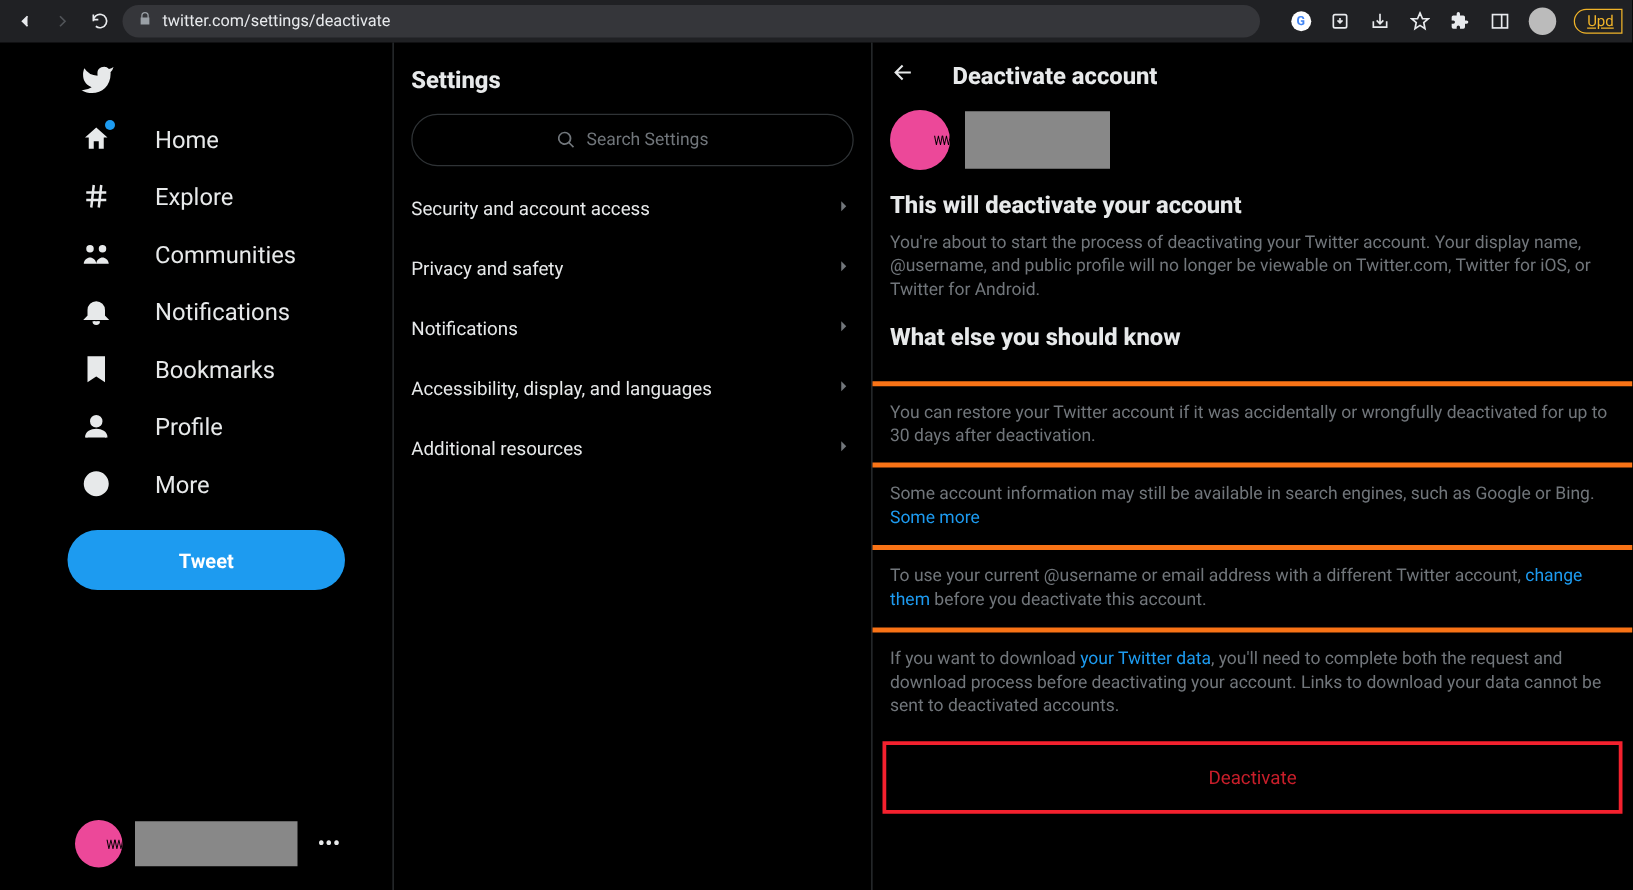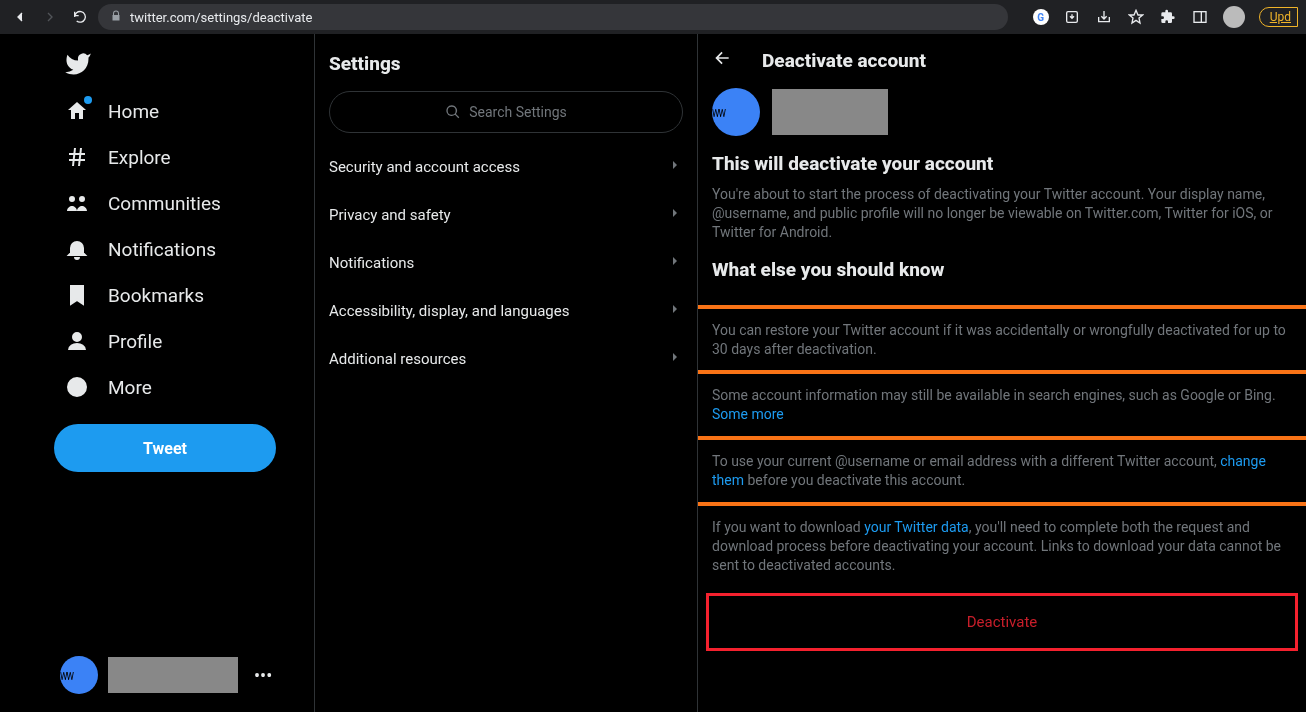--- a/index.html
+++ b/index.html
@@ -13,27 +13,27 @@
   .chrome .right { margin-left:auto; display:flex; align-items:center; gap:14px; color:#e8eaed; }
   .chrome .right .icon { width:18px; height:18px; display:flex; align-items:center; justify-content:center; }
   .upd { border:1px solid #f0b429; color:#f0b429; font-size:12px; border-radius:14px 0 0 14px; padding:2px 6px 2px 10px;text-decoration:underline; }
   
   .app { display:flex; height:678px; }
   .col-nav { width:314px; padding:10px 10px 10px 54px; display:flex; flex-direction:column; }
   .col-settings { width:384px; border-left:1px solid #2f3336; border-right:1px solid #2f3336; }
   .col-main { flex:1; }
   .logo { padding:6px 10px; }
   .logo svg { fill:#e7e9ea; }
-  .nav-item { display:flex; align-items:center; gap:18px; padding:10px 10px; font-size:19px; color:#e7e9ea; border-radius:30px; cursor:pointer; }
+  .nav-item { display:flex; align-items:center; gap:34px; padding:10px 10px; font-size:19px; color:#e7e9ea; border-radius:30px; cursor:pointer; }
   .nav-item .ic { width:26px; height:26px; display:flex; align-items:center; justify-content:center; position:relative; }
   .nav-item .ic svg { fill:#e7e9ea; }
   .dot { position:absolute; top:-2px; right:-2px; width:8px; height:8px; background:#1d9bf0; border-radius:50%; }
   .tweet-btn { margin-top:14px; width:222px; height:48px; background:#1d9bf0; color:#fff; font-weight:700; font-size:16px; border:none; border-radius:24px; cursor:pointer; }
   .acct-row { margin-top:auto; display:flex; align-items:center; gap:10px; padding:8px 6px; }
-  .avatar { width:38px; height:38px; border-radius:50%; background:#3b82f6; overflow:hidden; display:flex; align-items:center; justify-content:flex-start; color:#000; font-size:10px; }
+  .avatar { width:38px; height:38px; border-radius:50%; background:#ec4899; overflow:hidden; display:flex; align-items:center; justify-content:flex-end; color:#000; font-size:10px; }
   .avatar span { transform:scaleY(1.4); letter-spacing:-1px; }
   .name-block { width:130px; height:36px; background:#888; }
   .more-dots { color:#e7e9ea; font-size:18px; margin-left:6px; }
   
   .col-settings h2 { font-size:19px; font-weight:800; padding:18px 14px 16px; }
   .search { margin:0 14px 10px; height:42px; border:1px solid #2f3336; border-radius:22px; display:flex; align-items:center; justify-content:center; gap:8px; color:#71767b; font-size:14px; }
   .search svg { fill:#71767b; }
   .srow { height:48px; display:flex; align-items:center; justify-content:space-between; padding:0 14px; font-size:15px; color:#e7e9ea; cursor:pointer; }
   .srow .chev svg { fill:#71767b; }
   

